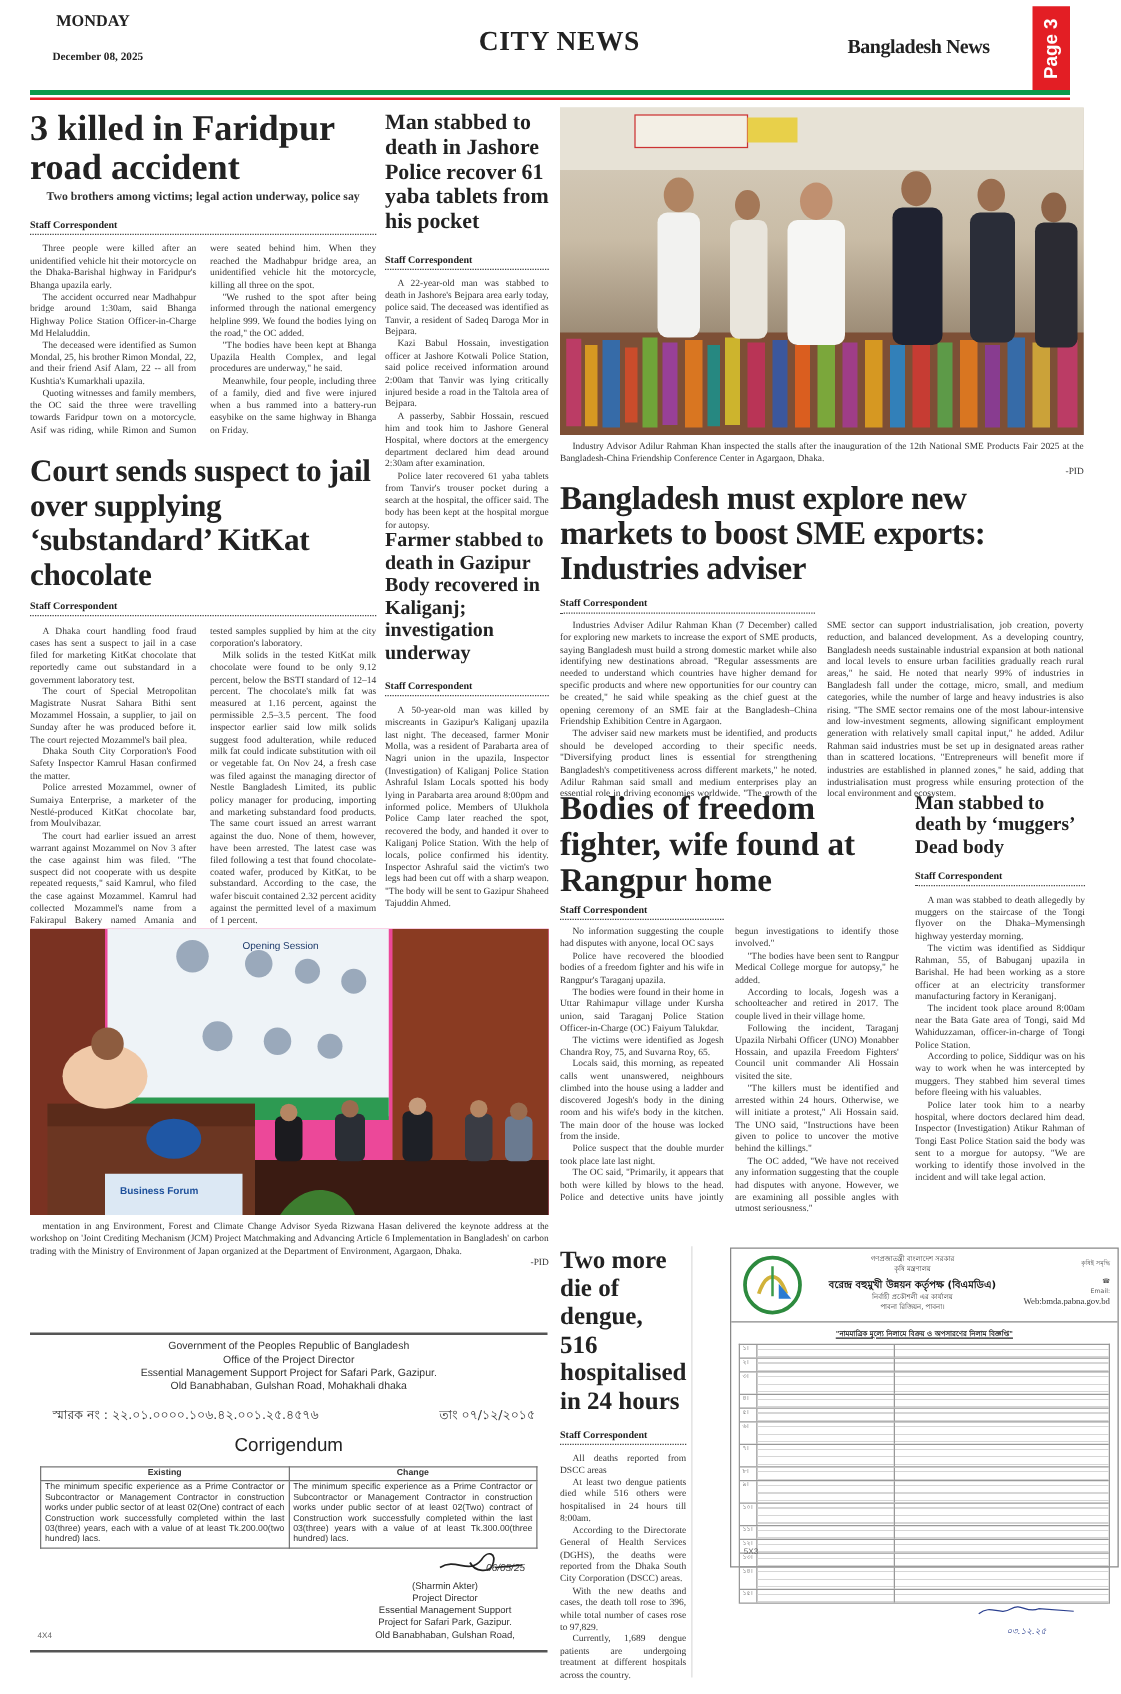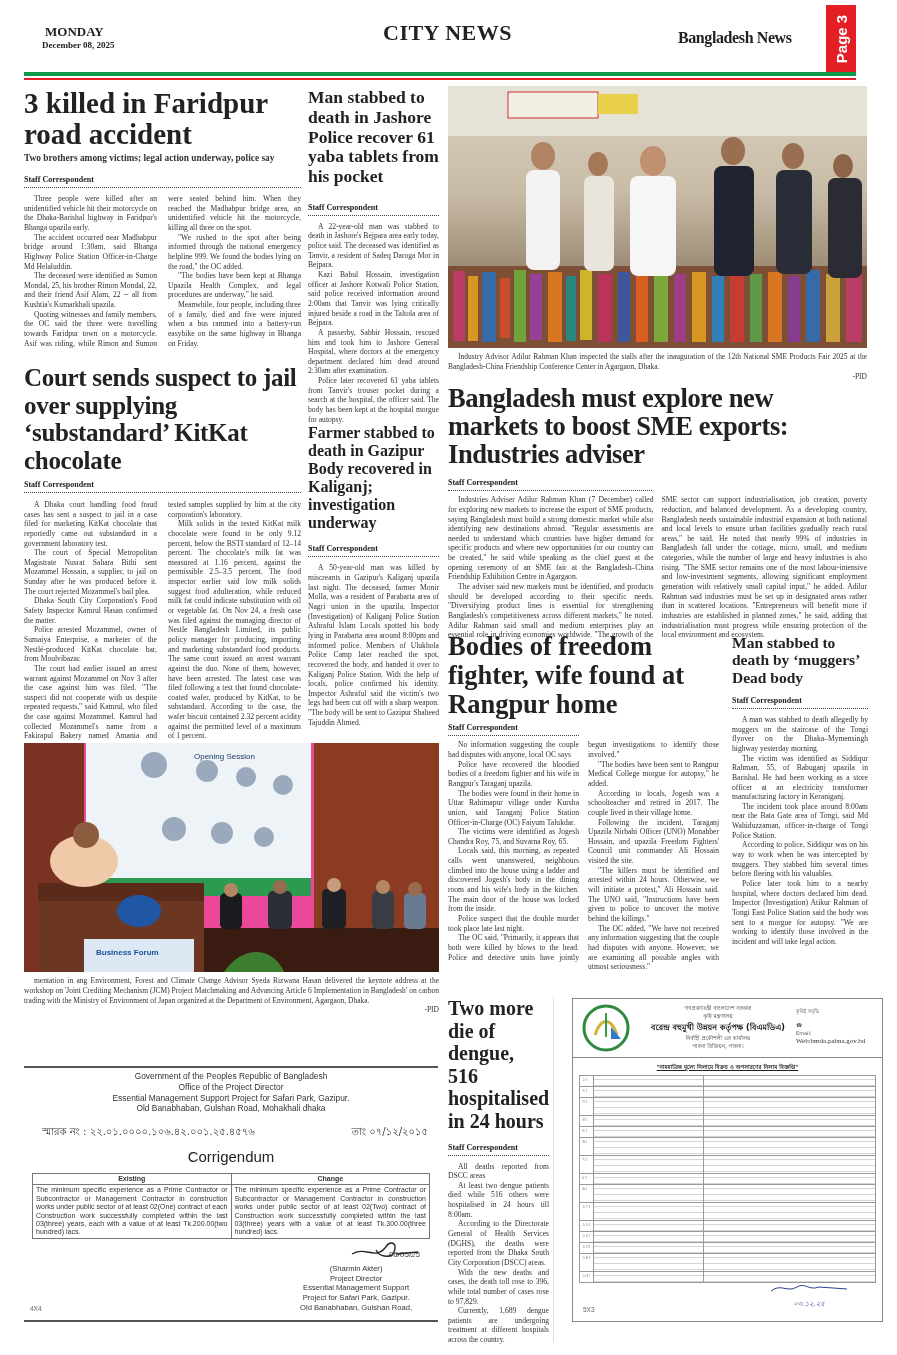--- a/index.html
+++ b/index.html
@@ -1,18 +1,18 @@
 <!DOCTYPE html>
 <html><head>
 <meta charset="utf-8">
 <style>
 *{box-sizing:border-box;margin:0;padding:0}
 body{width:897px;height:1355px;background:#fff;font-family:"DejaVu Serif",serif;color:#333;position:relative;overflow:hidden}
 .abs{position:absolute}
-.masthead-day{left:45px;top:24px;font:bold 13px "Liberation Serif",serif;color:#222}
+.masthead-day{left:45px;top:9px;font:bold 13px "Liberation Serif",serif;color:#222}
 .masthead-date{left:42px;top:40px;font:bold 9px "Liberation Serif",serif;color:#222}
 .masthead-sec{left:383px;top:20px;font:bold 22px "Liberation Serif",serif;color:#222;letter-spacing:.5px}
 .masthead-brand{left:678px;top:29px;font:bold 16px "Liberation Serif",serif;color:#222;letter-spacing:-.4px}
 .page-tag{left:826px;top:5px;width:30px;height:68px;background:#e31e24;color:#fff}
 .page-tag span{position:absolute;left:50%;top:50%;transform:translate(-50%,-50%) rotate(-90deg);white-space:nowrap;font:bold 15px "Liberation Sans",sans-serif}
 .rule-g{left:24px;top:72px;width:832px;height:4px;background:#0a9a4a}
 .rule-r{left:24px;top:78px;width:832px;height:2px;background:#e31e24}
 .hl{font-family:"Liberation Serif",serif;color:#222;font-weight:bold;line-height:1.07}
 .byline{font:bold 8px "Liberation Serif",serif;color:#222;border-bottom:1px dotted #444;padding-bottom:3px}
 .body{font:7.6px/1.27 "Liberation Serif",serif;color:#333;text-align:justify}
@@ -36,21 +36,21 @@
 <div class="abs masthead-sec">CITY NEWS</div>
 <div class="abs masthead-brand">Bangladesh News</div>
 <div class="abs page-tag">
     <span>Page 3</span>
   </div>
 <div class="abs rule-g"></div>
 <div class="abs rule-r"></div>
 
 <div class="abs" style="left:24px;top:88px;width:277px">
   <h1 class="hl" style="font-size:29px">3 killed in Faridpur road accident</h1>
-  <div style="font:bold 9.4px 'Liberation Serif',serif;color:#333;text-align:left;margin-top:3px">Two brothers among victims; legal action underway, police say</div>
+  <div style="font:bold 9.4px 'Liberation Serif',serif;color:#333;text-align:center;margin-top:3px">Two brothers among victims; legal action underway, police say</div>
   <div class="byline" style="margin-top:12px">Staff Correspondent</div>
   <div class="body col2" style="margin-top:6px">
     <p>Three people were killed after an unidentified vehicle hit their motorcycle on the Dhaka-Barishal highway in Faridpur's Bhanga upazila early.</p>
     <p>The accident occurred near Madhabpur bridge around 1:30am, said Bhanga Highway Police Station Officer-in-Charge Md Helaluddin.</p>
     <p>The deceased were identified as Sumon Mondal, 25, his brother Rimon Mondal, 22, and their friend Asif Alam, 22 -- all from Kushtia's Kumarkhali upazila.</p>
     <p>Quoting witnesses and family members, the OC said the three were travelling towards Faridpur town on a motorcycle. Asif was riding, while Rimon and Sumon were seated behind him. When they reached the Madhabpur bridge area, an unidentified vehicle hit the motorcycle, killing all three on the spot.</p>
     <p>"We rushed to the spot after being informed through the national emergency helpline 999. We found the bodies lying on the road," the OC added.</p>
     <p>"The bodies have been kept at Bhanga Upazila Health Complex, and legal procedures are underway," he said.</p>
     <p>Meanwhile, four people, including three of a family, died and five were injured when a bus rammed into a battery-run easybike on the same highway in Bhanga on Friday.</p>
   </div>
@@ -270,37 +270,37 @@
   <div style="position:absolute;right:26px;top:196px;text-align:center;font-size:7.6px;line-height:1.28">
     <div>(Sharmin Akter)</div>
     <div>Project Director</div>
     <div>Essential Management Support</div>
     <div>Project for Safari Park, Gazipur.</div>
     <div>Old Banabhaban, Gulshan Road,</div>
   </div>
   <div style="position:absolute;left:6px;bottom:8px;font-size:6.5px;color:#666">4X4</div>
 </div>
 
-<div class="abs ad" style="left:572px;top:998px;width:311px;height:324px">
+<div class="abs ad" style="left:584px;top:998px;width:311px;height:256px">
   <div style="position:absolute;left:8px;top:4px;width:50px;height:50px">
     <svg width="50" height="50">
         <circle cx="25" cy="25" r="22" fill="none" stroke="#2d8a3e" stroke-width="3"></circle>
         <path d="M14 32 C20 14,30 14,36 32" stroke="#d1b23a" stroke-width="3" fill="none"></path>
         <rect x="24" y="10" width="2" height="24" fill="#3a9a4a"></rect>
         <path d="M30 24 L40 36 L30 36 Z" fill="#2b7bd1"></path>
       </svg>
   </div>
   <div style="position:absolute;left:60px;top:5px;width:170px;text-align:center;font:5.5px/1.5 'DejaVu Sans',sans-serif;color:#333">
     <div>গণপ্রজাতন্ত্রী বাংলাদেশ সরকার</div>
     <div>কৃষি মন্ত্রণালয়</div>
     <div style="font:bold 8px 'DejaVu Sans',sans-serif;color:#111">বরেন্দ্র বহুমুখী উন্নয়ন কর্তৃপক্ষ (বিএমডিএ)</div>
     <div>নির্বাহী প্রকৌশলী এর কার্যালয়</div>
     <div>পাবনা রিজিয়ন, পাবনা।</div>
   </div>
-  <div style="position:absolute;right:6px;top:8px;width:80px;text-align:left;font:5px/1.6 'DejaVu Sans',sans-serif;color:#555">
+  <div style="position:absolute;right:6px;top:8px;width:80px;text-align:right;font:5px/1.6 'DejaVu Sans',sans-serif;color:#555">
     <div>কৃষিই সমৃদ্ধি</div>
     <div style="margin-top:6px">☎</div>
     <div>Email:</div>
     <div style="font:7px 'Liberation Serif',serif;color:#333">Web:bmda.pabna.gov.bd</div>
   </div>
   <div style="position:absolute;left:0;top:58px;width:100%;border-top:1px solid #888"></div>
   <div style="position:absolute;left:8px;right:8px;top:64px;text-align:center;font:bold 5.6px 'DejaVu Sans',sans-serif;color:#222;text-decoration:underline">"নামমাত্রিক মূল্যে নিলামে বিক্রয় ও অপসারণের নিলাম বিজ্ঞপ্তি"</div>
   <div id="bmda-table" style="position:absolute;left:6px;right:6px;top:76px;border:1px solid #999;border-bottom:none">
       <div class="bn-row" style="min-height: 11px;">
         <span style="width: 14px; border-right: 1px solid rgb(153, 153, 153); padding-left: 2px;">১।</span>

